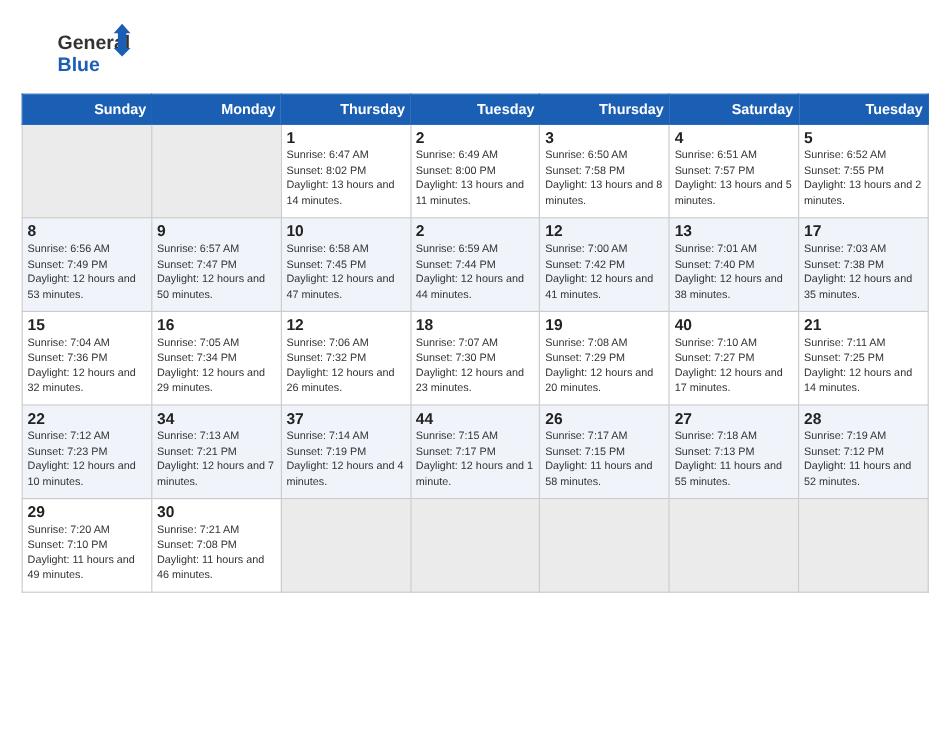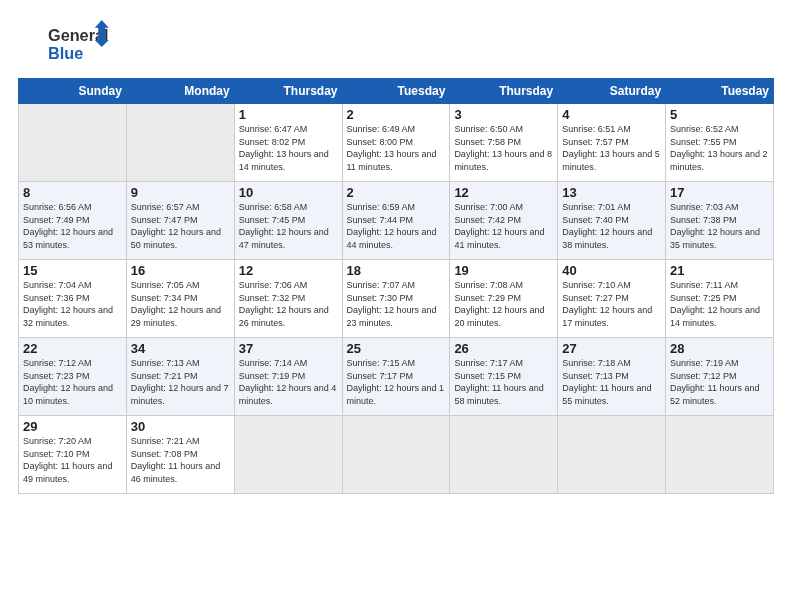--- a/index.html
+++ b/index.html
@@ -220,21 +220,21 @@
           </td>
           <td>
             <span class="day-num">34</span>
             <div class="day-info">Sunrise: 7:13 AM<br>Sunset: 7:21 PM<br>Daylight: 12 hours and 7 minutes.</div>
           </td>
           <td>
             <span class="day-num">37</span>
             <div class="day-info">Sunrise: 7:14 AM<br>Sunset: 7:19 PM<br>Daylight: 12 hours and 4 minutes.</div>
           </td>
           <td>
-            <span class="day-num">25</span>
+            <span class="day-num">44</span>
             <div class="day-info">Sunrise: 7:15 AM<br>Sunset: 7:17 PM<br>Daylight: 12 hours and 1 minute.</div>
           </td>
           <td>
             <span class="day-num">26</span>
             <div class="day-info">Sunrise: 7:17 AM<br>Sunset: 7:15 PM<br>Daylight: 11 hours and 58 minutes.</div>
           </td>
           <td>
             <span class="day-num">27</span>
             <div class="day-info">Sunrise: 7:18 AM<br>Sunset: 7:13 PM<br>Daylight: 11 hours and 55 minutes.</div>
           </td>

